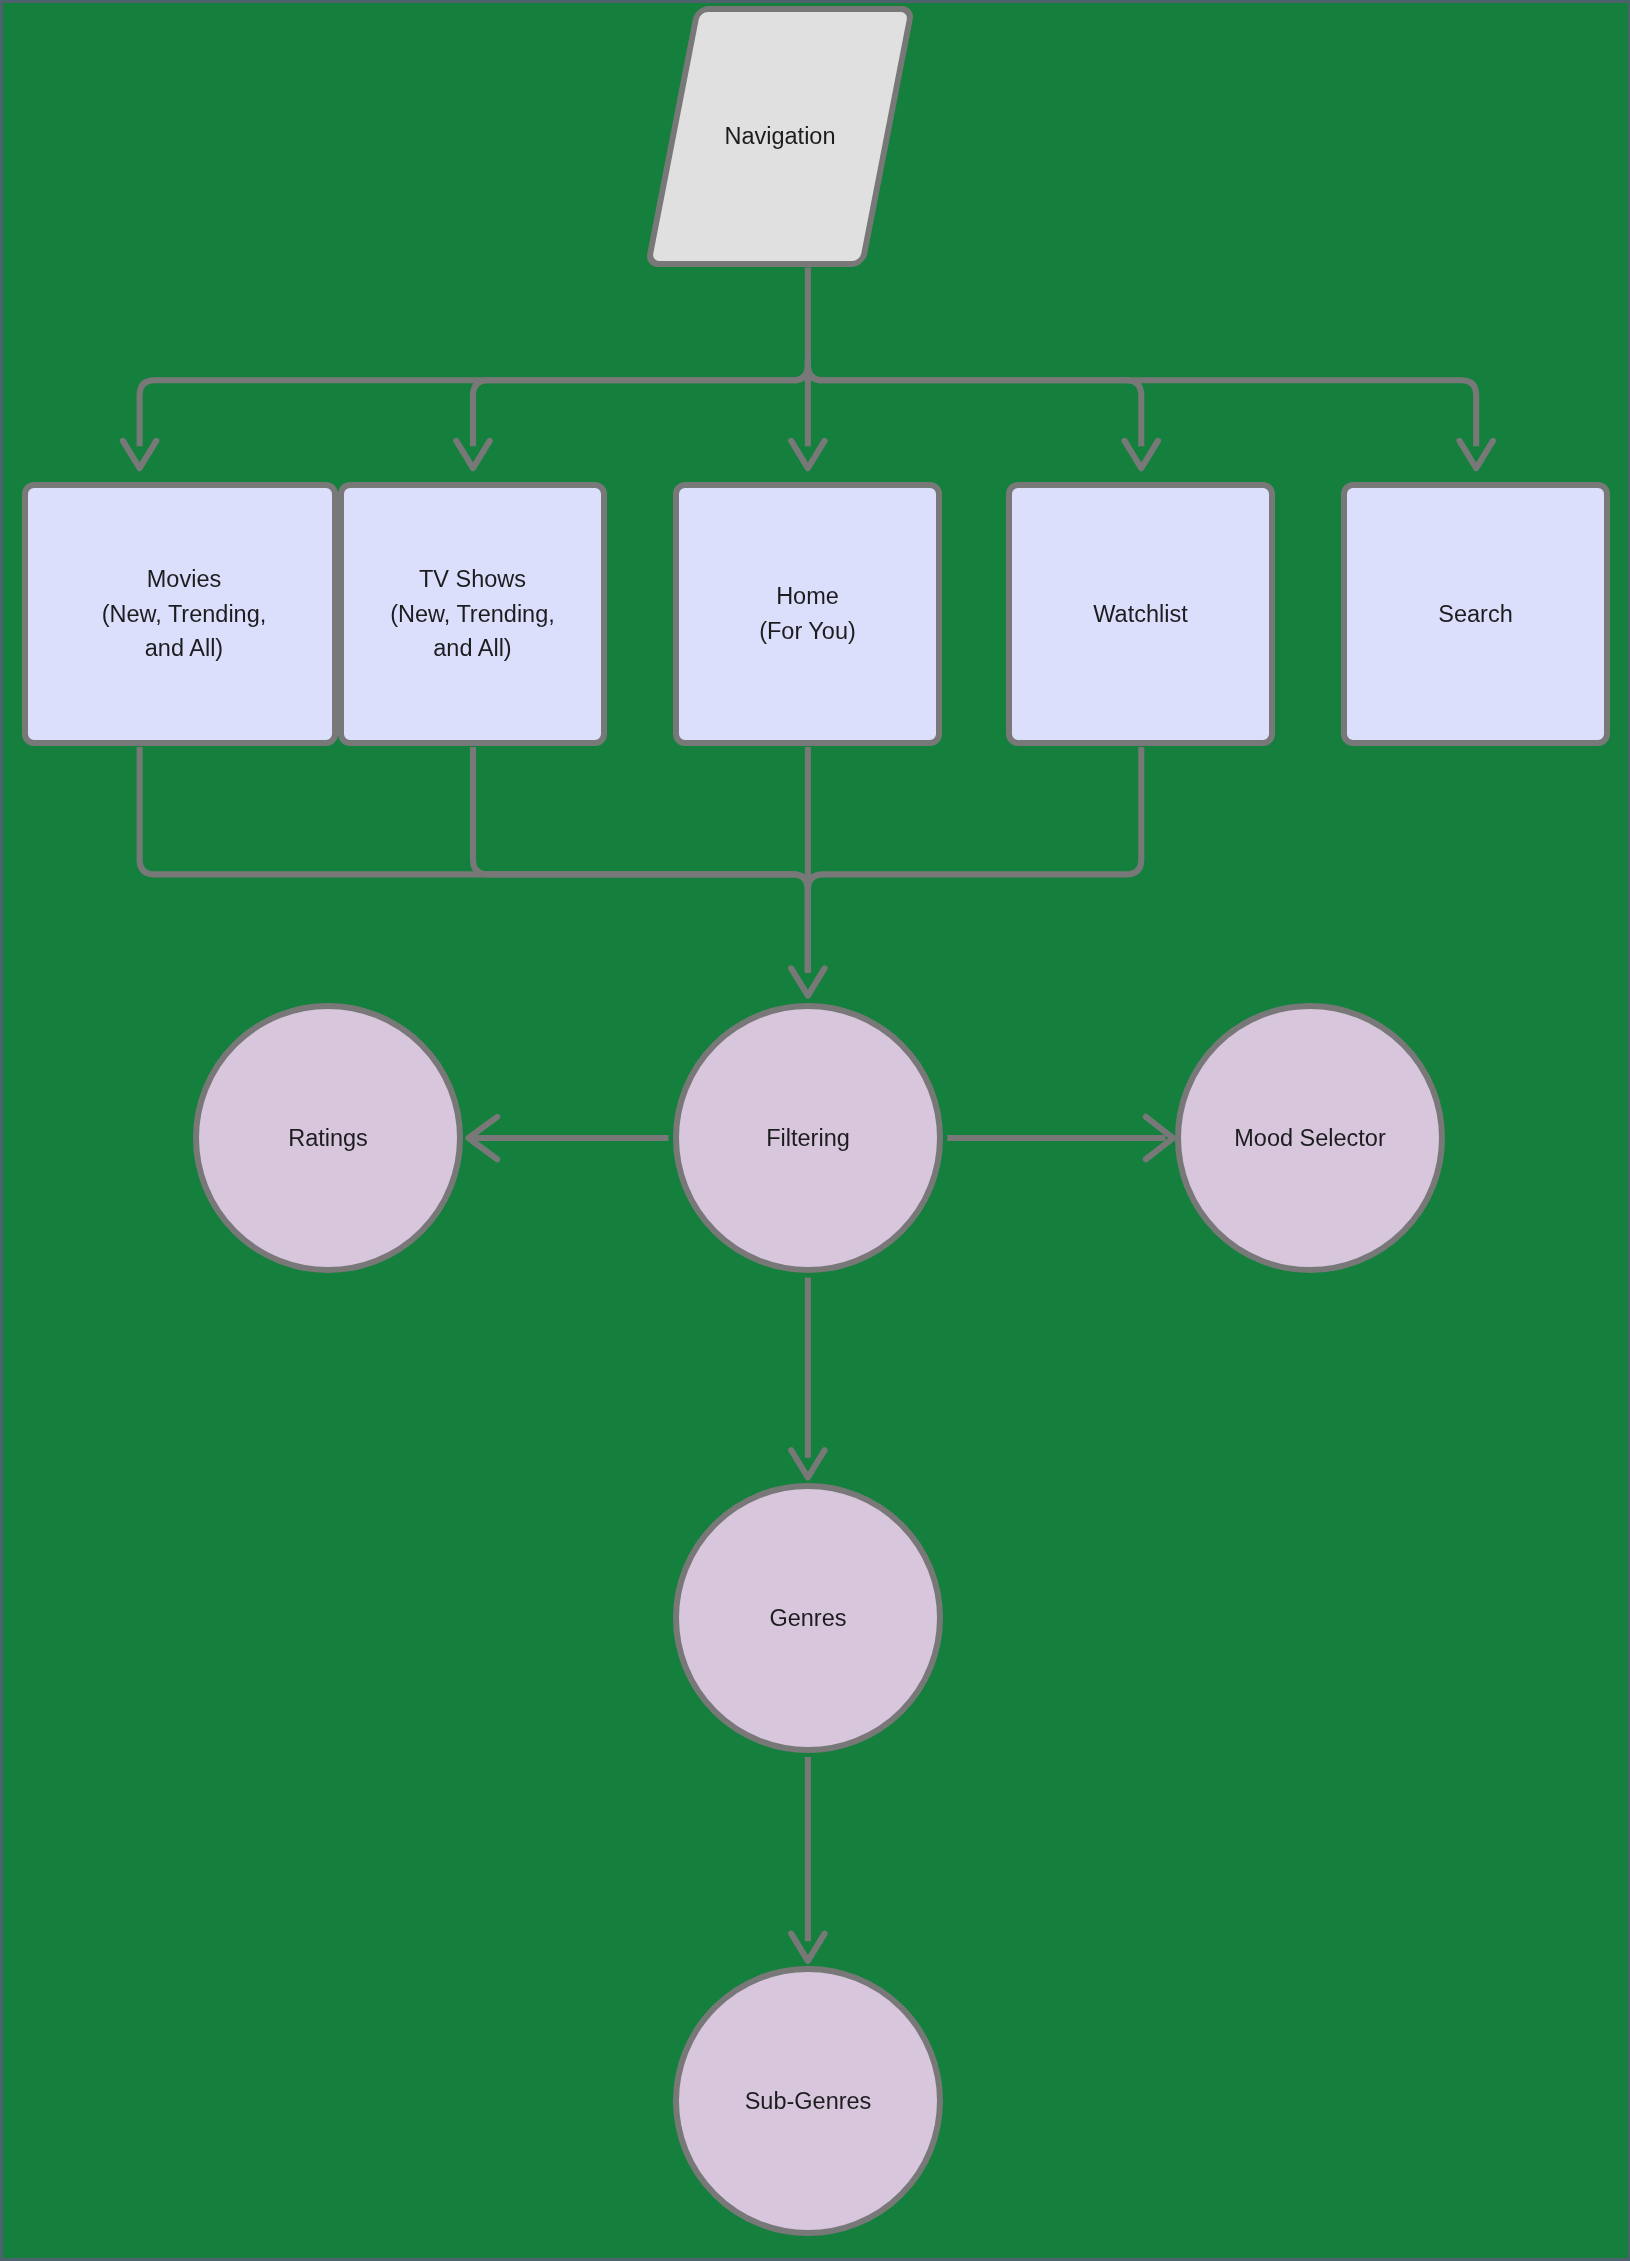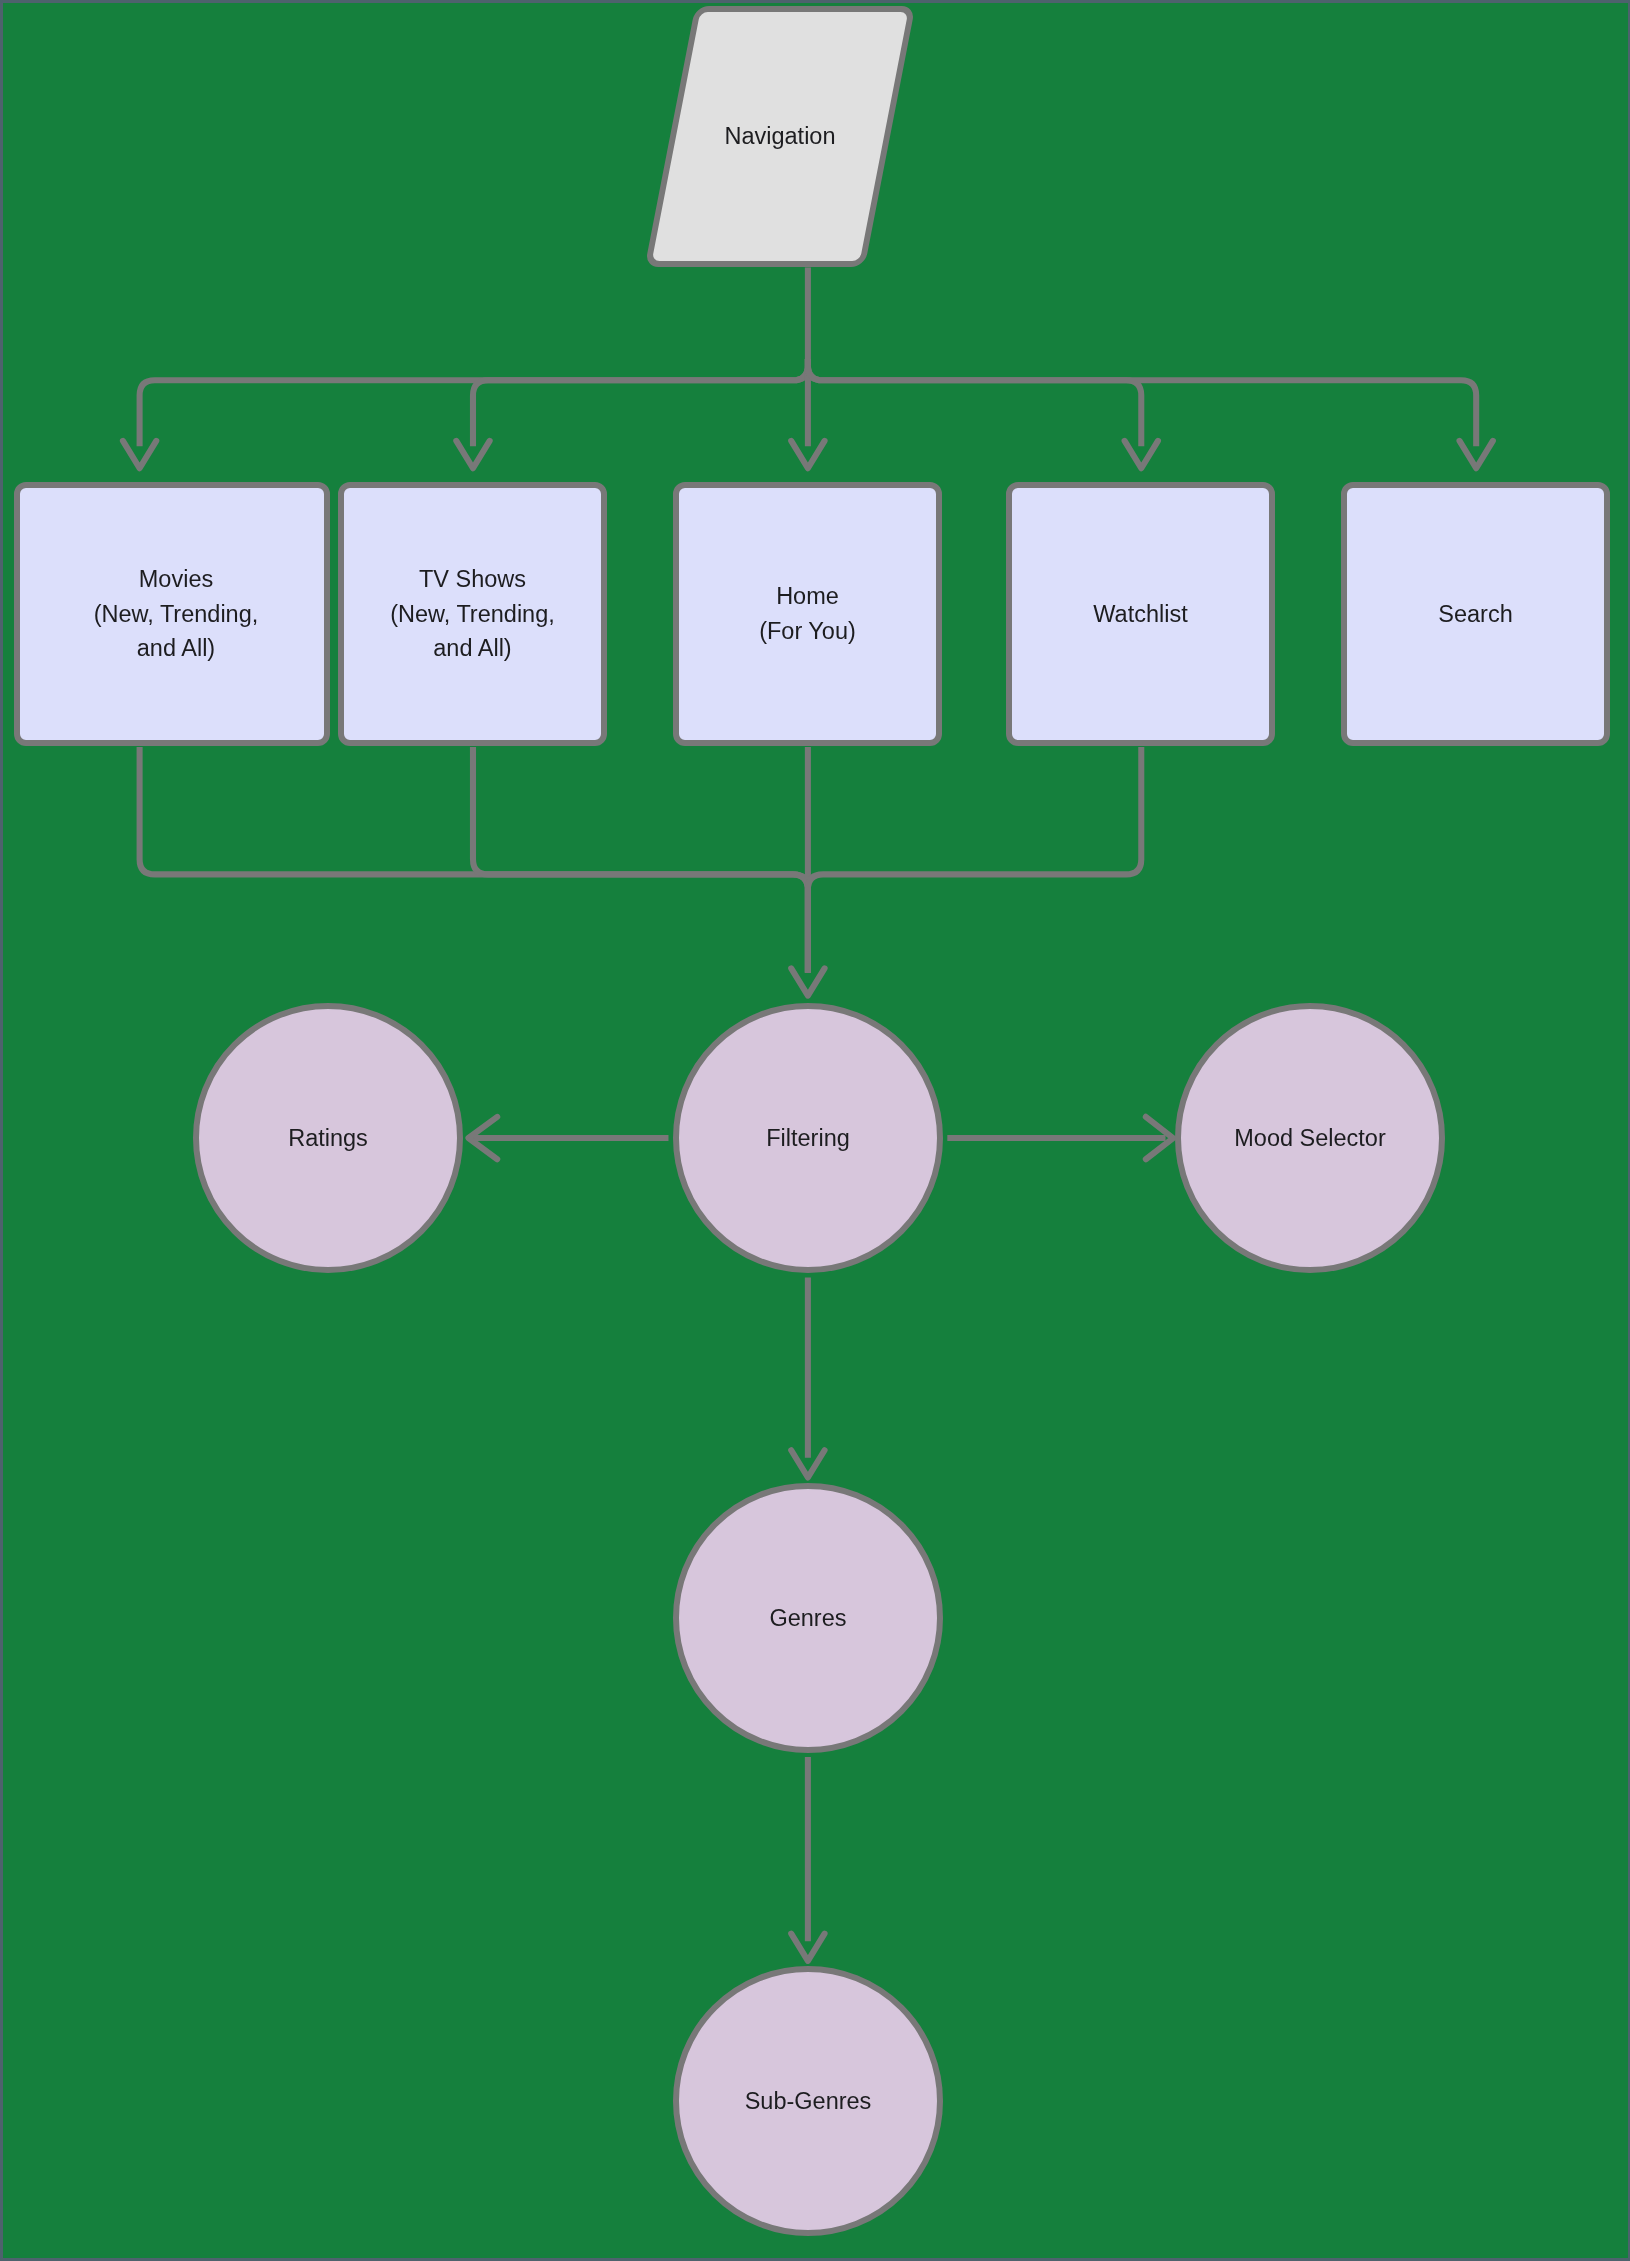--- a/index.html
+++ b/index.html
@@ -121,21 +121,21 @@
     <g fill="none" stroke="#787878" stroke-width="8" stroke-linecap="round" stroke-linejoin="round">
       <path d="M 1040 2548 L 1062 2584 L 1084 2548"></path>
     </g>
   </svg>
 
   <div class="para-wrap" style="left:667px;top:3px;width:220px;height:261px;">
     <div class="para-shape"></div>
     <div class="para-label">Navigation</div>
   </div>
 
-  <div class="node node-rect" style="left:11px;top:479px;width:316px;height:264px;padding-left:8px;">
+  <div class="node node-rect" style="left:19px;top:479px;width:316px;height:264px;padding-left:8px;">
     <span>Movies
 (New, Trending,
 and All)</span>
   </div>
 
   <div class="node node-rect" style="left:335px;top:479px;width:269px;height:264px;">
     <span>TV Shows
 (New, Trending,
 and All)</span>
   </div>

